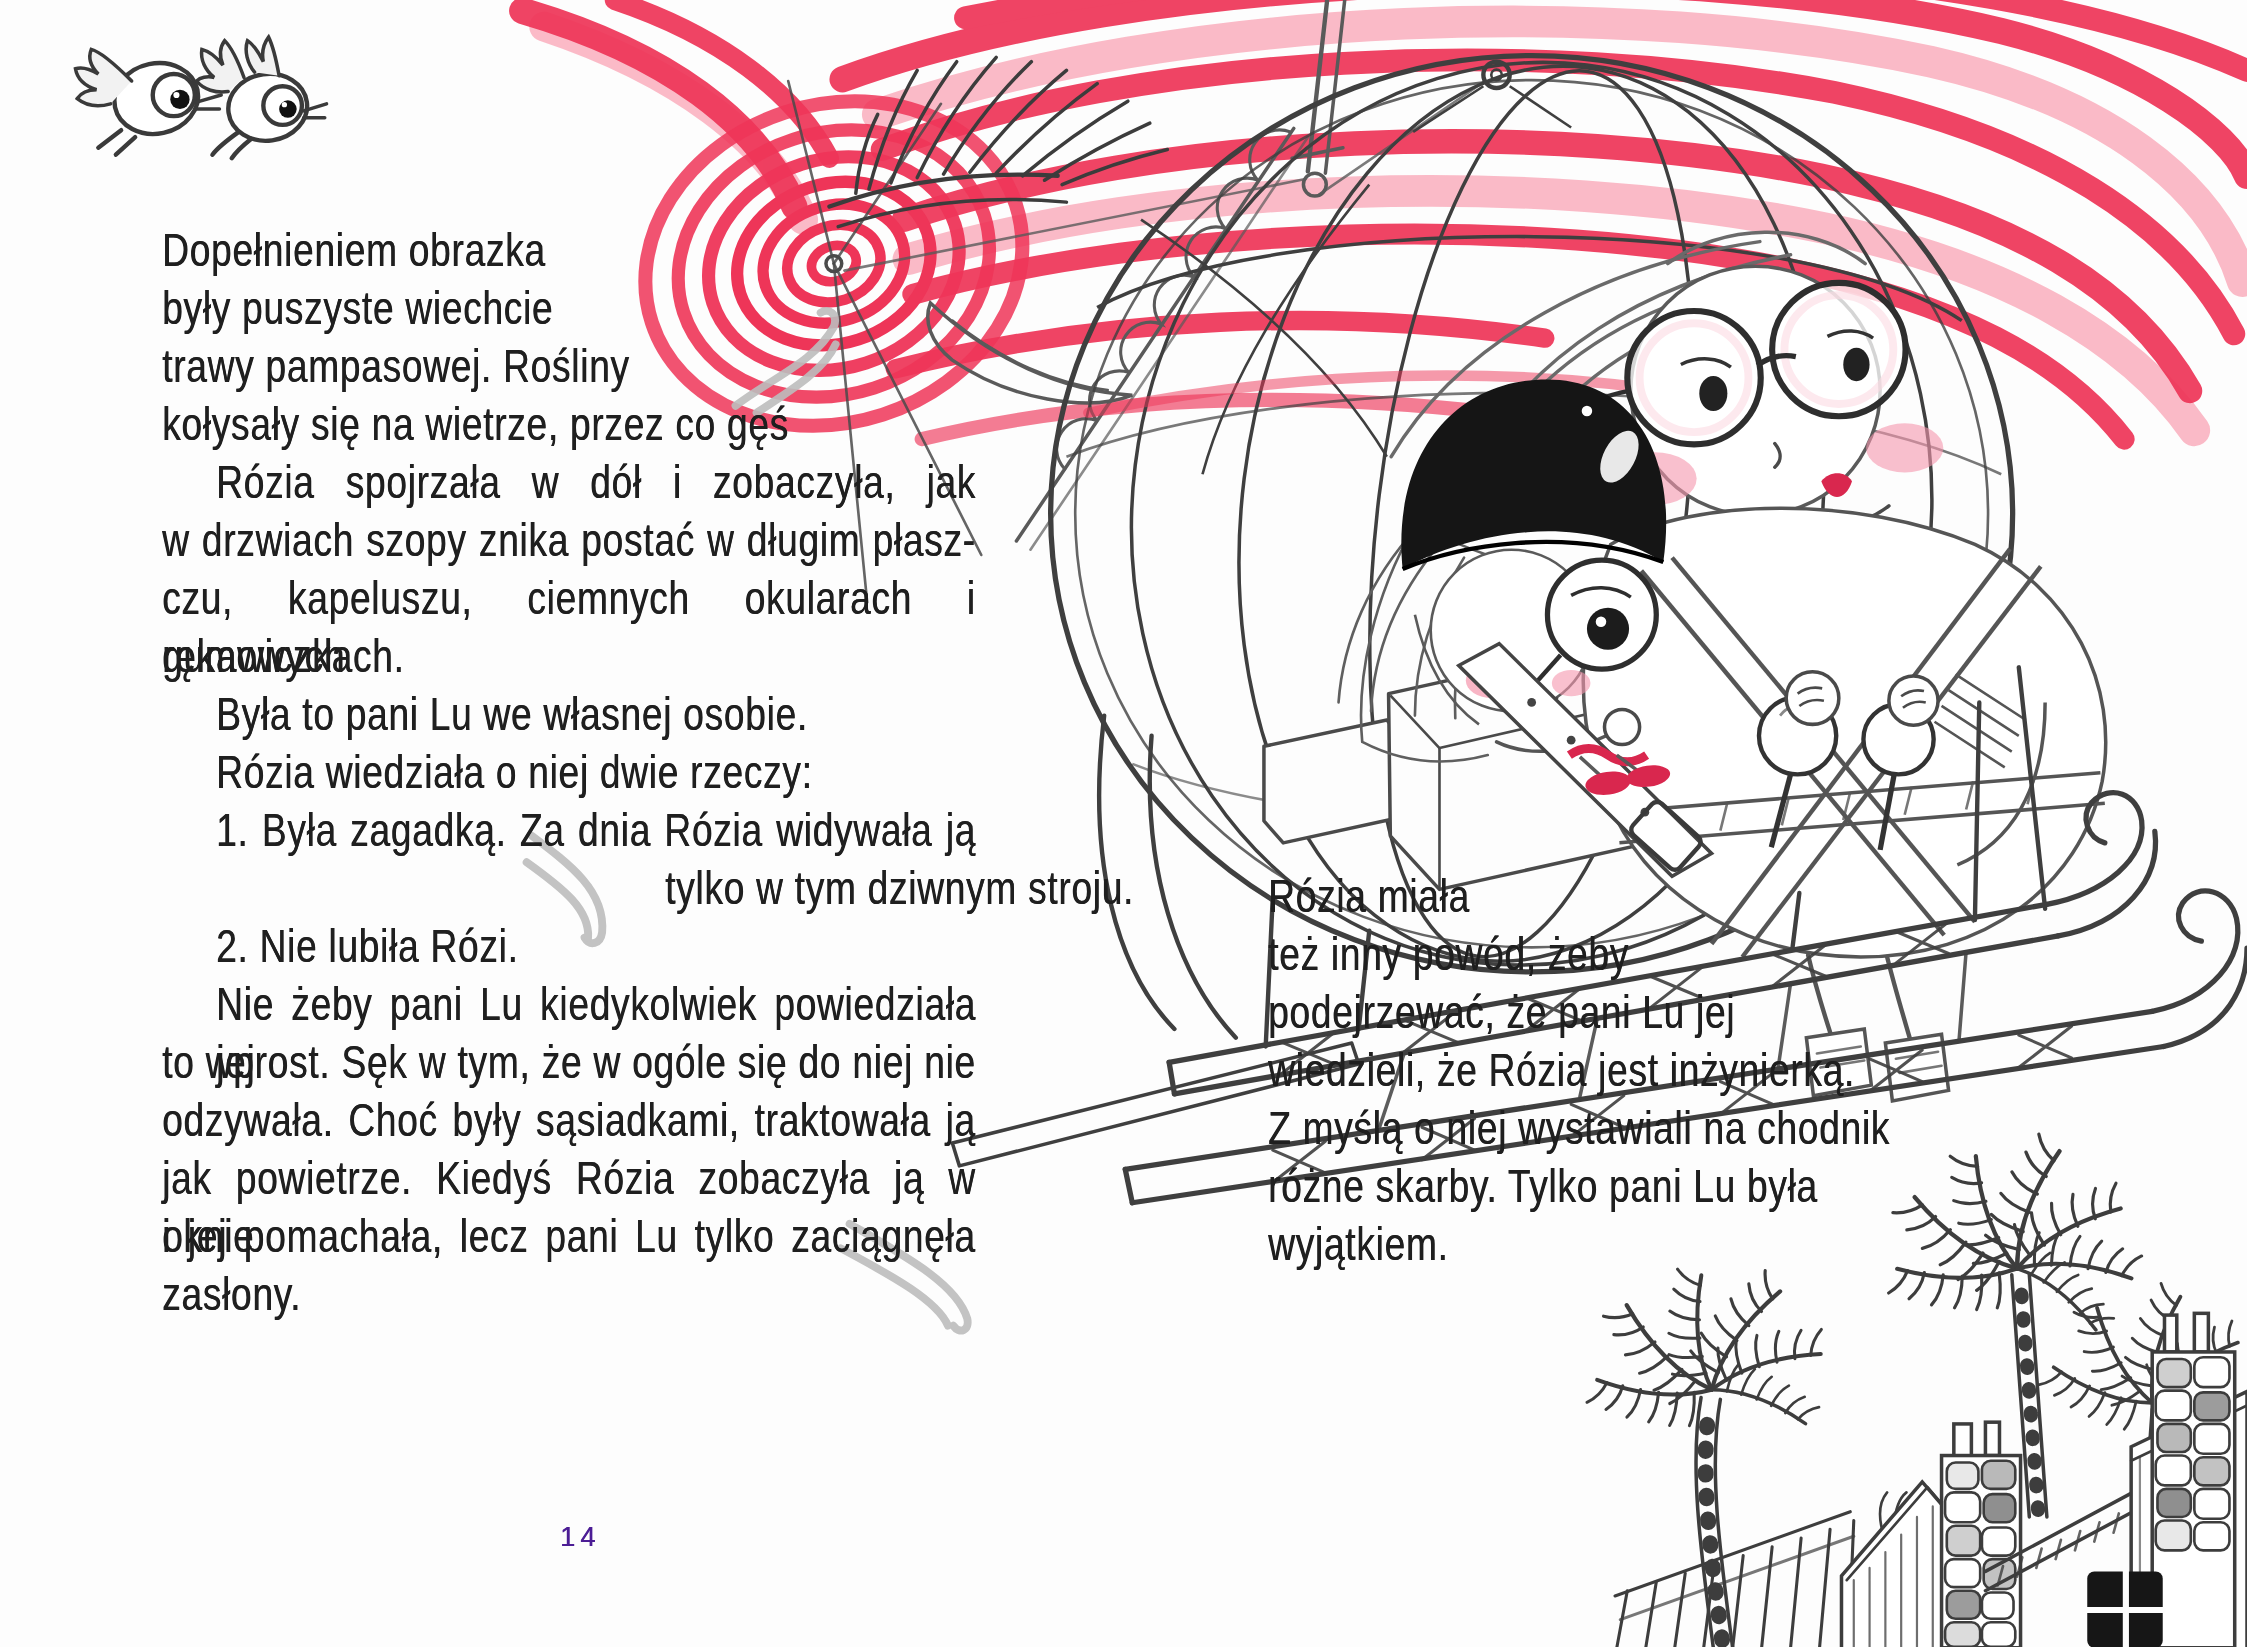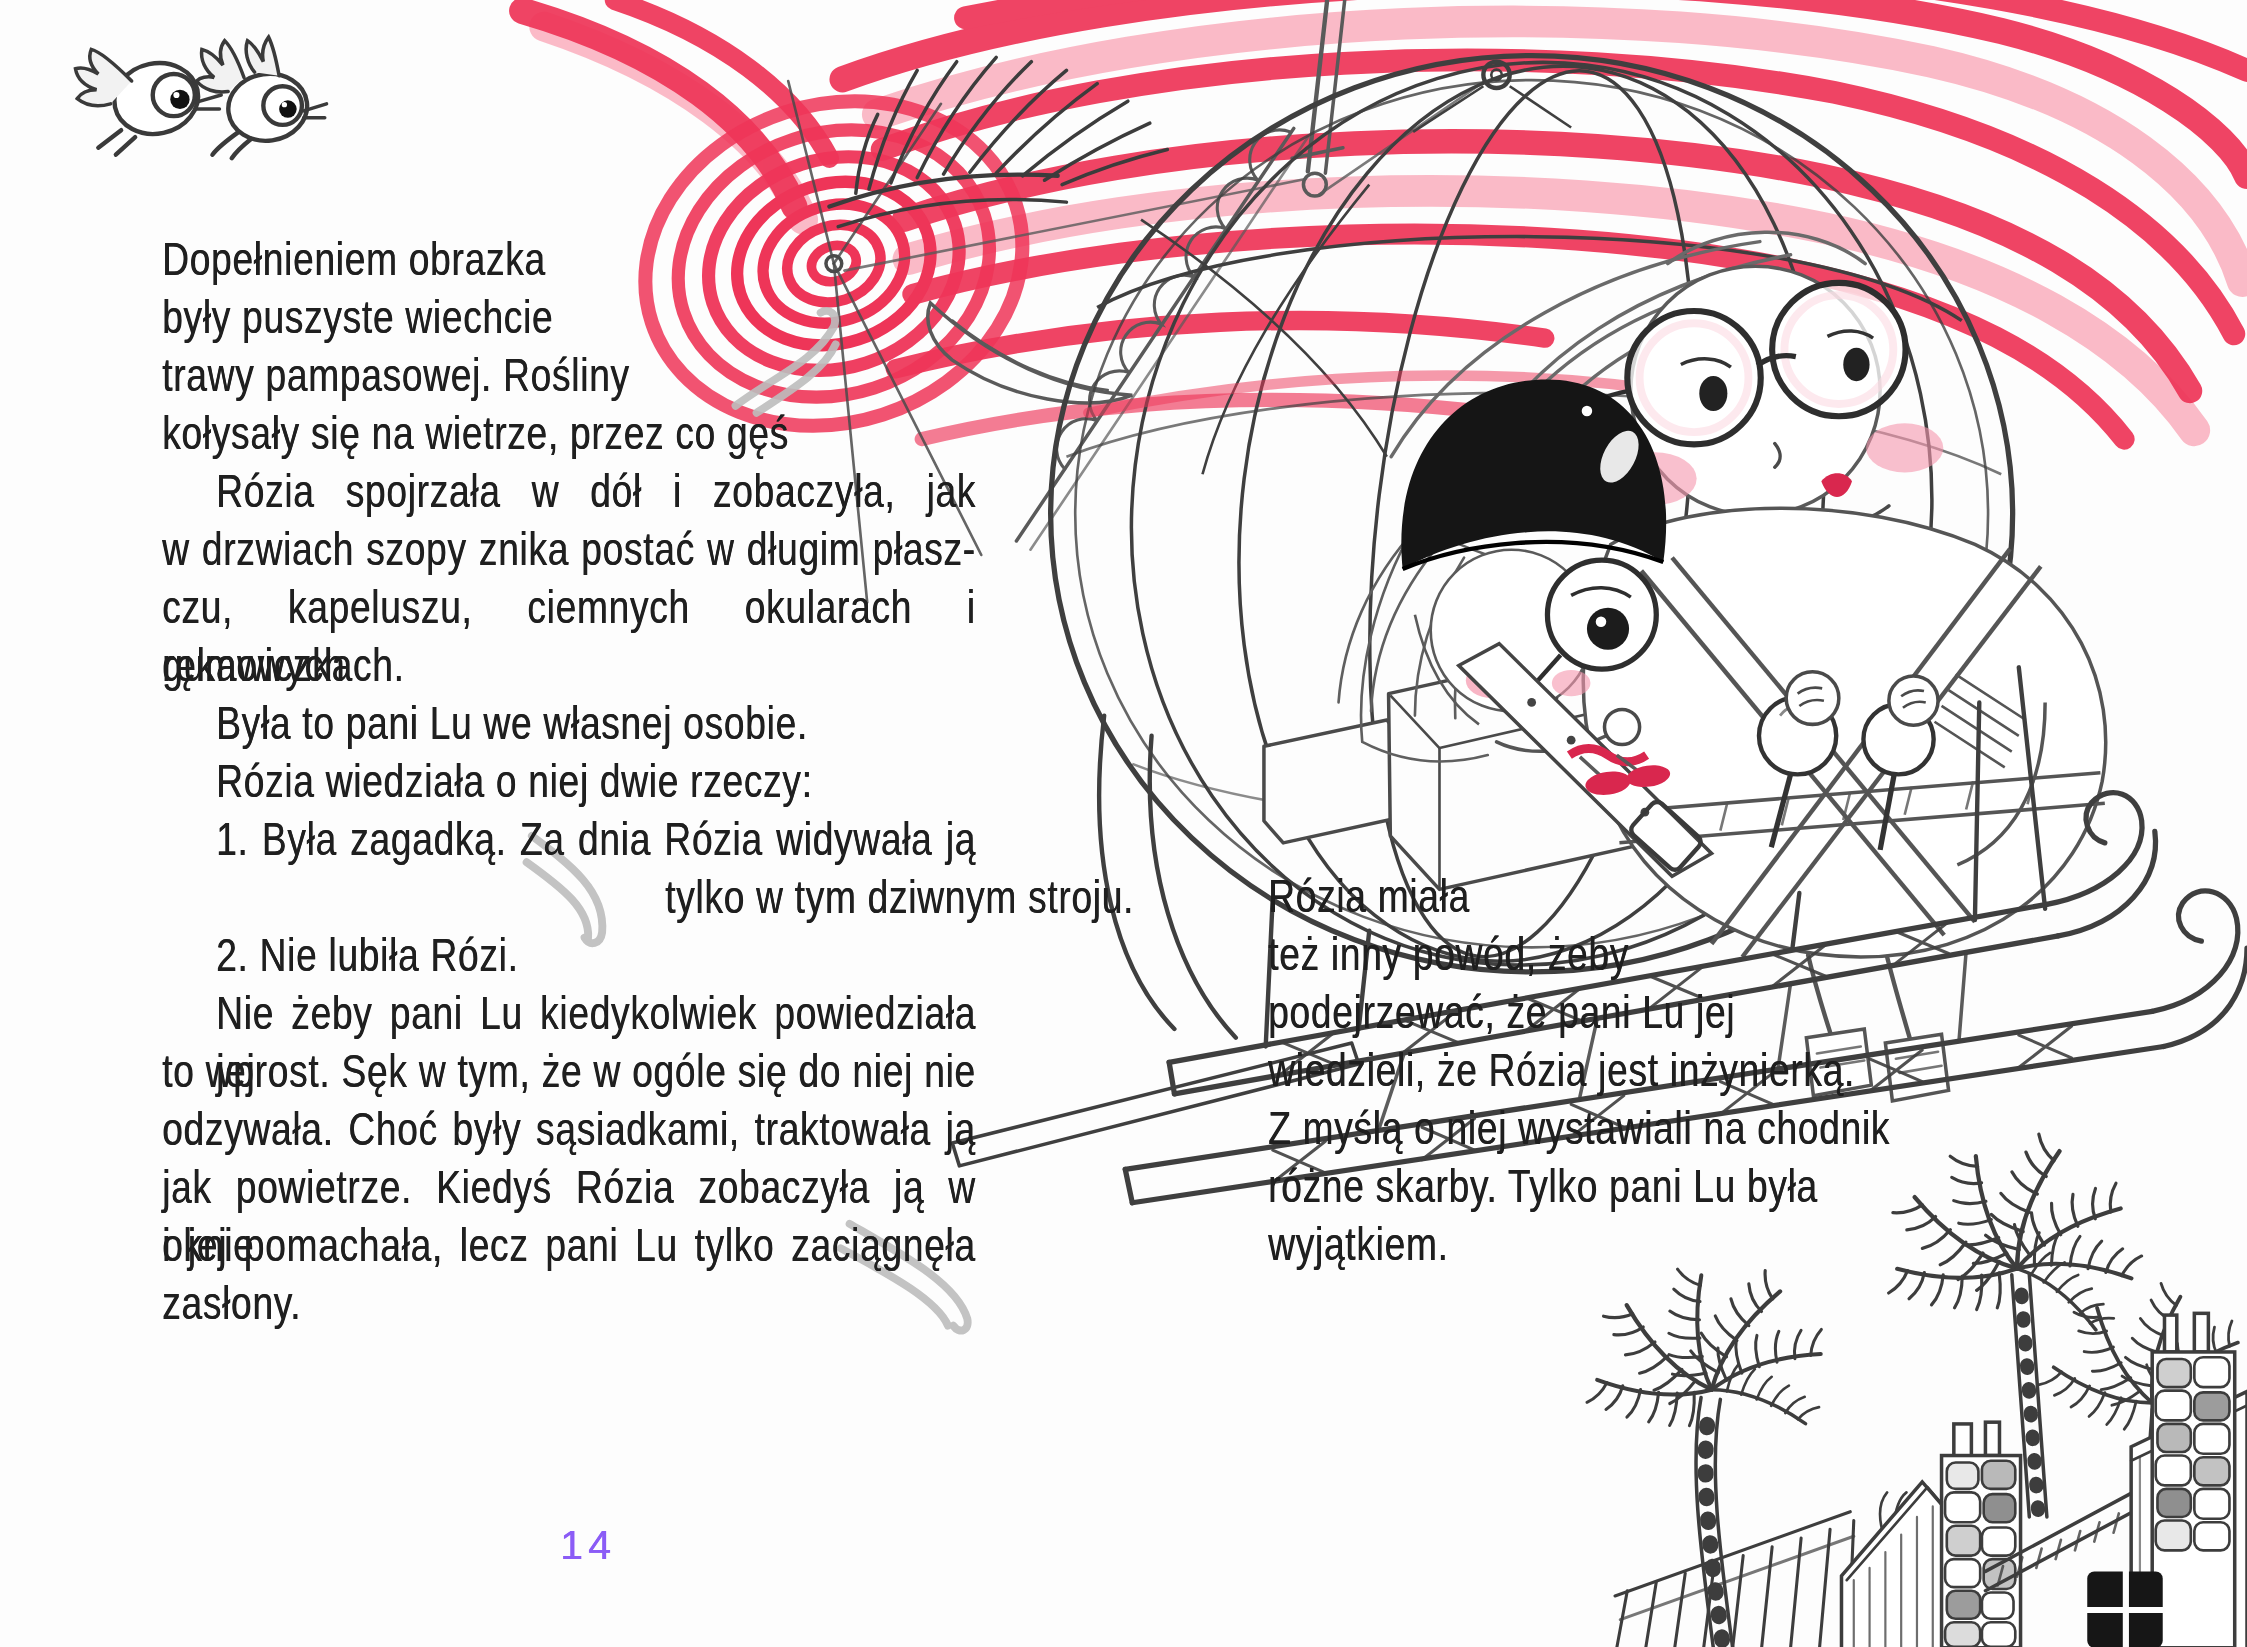--- a/index.html
+++ b/index.html
@@ -3,40 +3,40 @@
 <meta charset="utf-8">
 <style>
   html,body{margin:0;padding:0;}
   body{
     width:2247px;height:1648px;position:relative;overflow:hidden;
     background:#fdfdfd;
     font-family:"Liberation Sans",sans-serif;
   }
   #art{position:absolute;left:0;top:0;width:2247px;height:1648px;}
   .col{position:absolute;color:#1f1f1f;}
-  #left-col{left:162px;top:230px;width:1097px;}
+  #left-col{left:162px;top:221px;width:1097px;}
   #right-col{left:1268px;top:867px;width:790px;}
   .tl{height:58px;line-height:58px;white-space:nowrap;}
   .ltxt{
     display:inline-block;
     transform:scaleX(0.79);
     transform-origin:0 50%;
     font-size:47px;
     letter-spacing:0.9px;
     color:#1f1f1f;
     text-shadow:0.5px 0 0 currentColor;
     white-space:nowrap;
   }
   .just .ltxt{width:1030px;white-space:normal;text-align:justify;text-align-last:justify;}
   .ind{padding-left:54px;}
   .ind.just .ltxt{width:962px;}
   .ind2{padding-left:107px;text-align:right;}
   #page-num{
     position:absolute;left:560px;top:1522px;
-    font-size:41px;letter-spacing:5.3px;color:#8b5cf6;
+    font-size:27px;letter-spacing:5.3px;color:#4c1d95;
     text-shadow:0.4px 0 0 currentColor;
   }
 </style>
 </head>
 <body>
 
 <svg id="art" viewBox="0 0 2560 1877" aria-hidden="true">
 
   <g fill="none" stroke-linecap="round">
 

